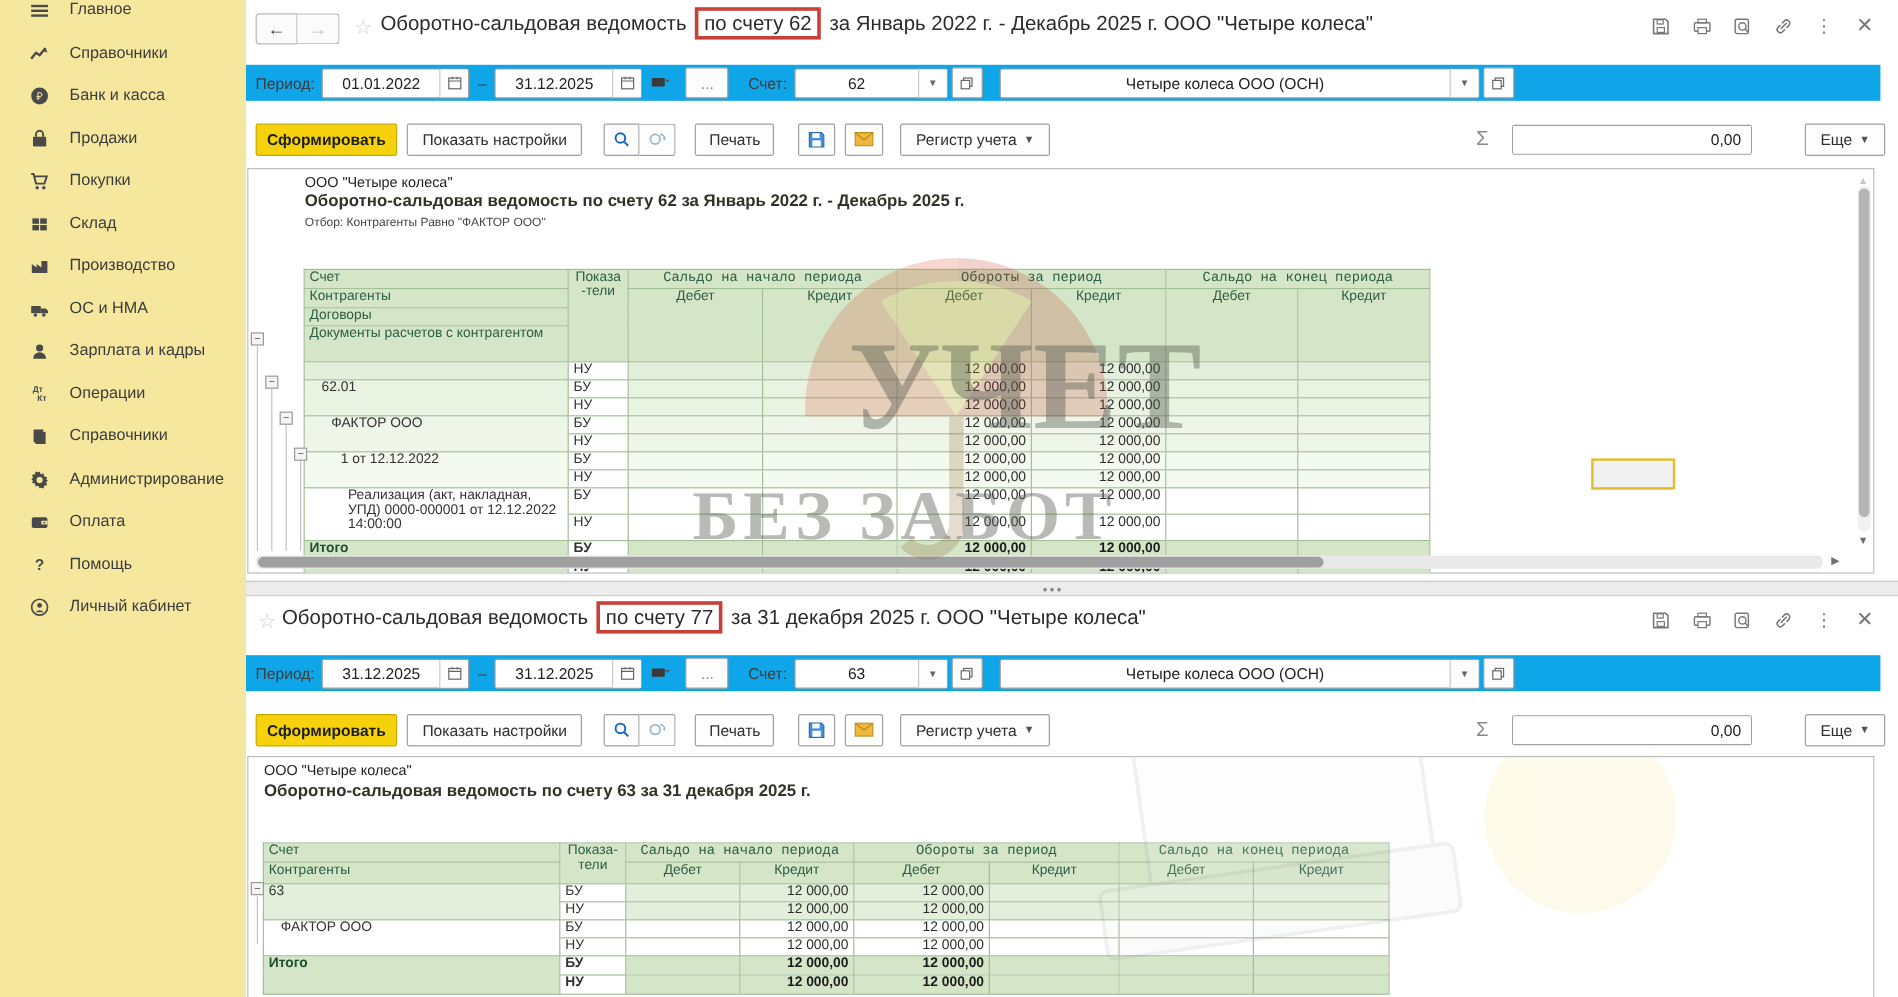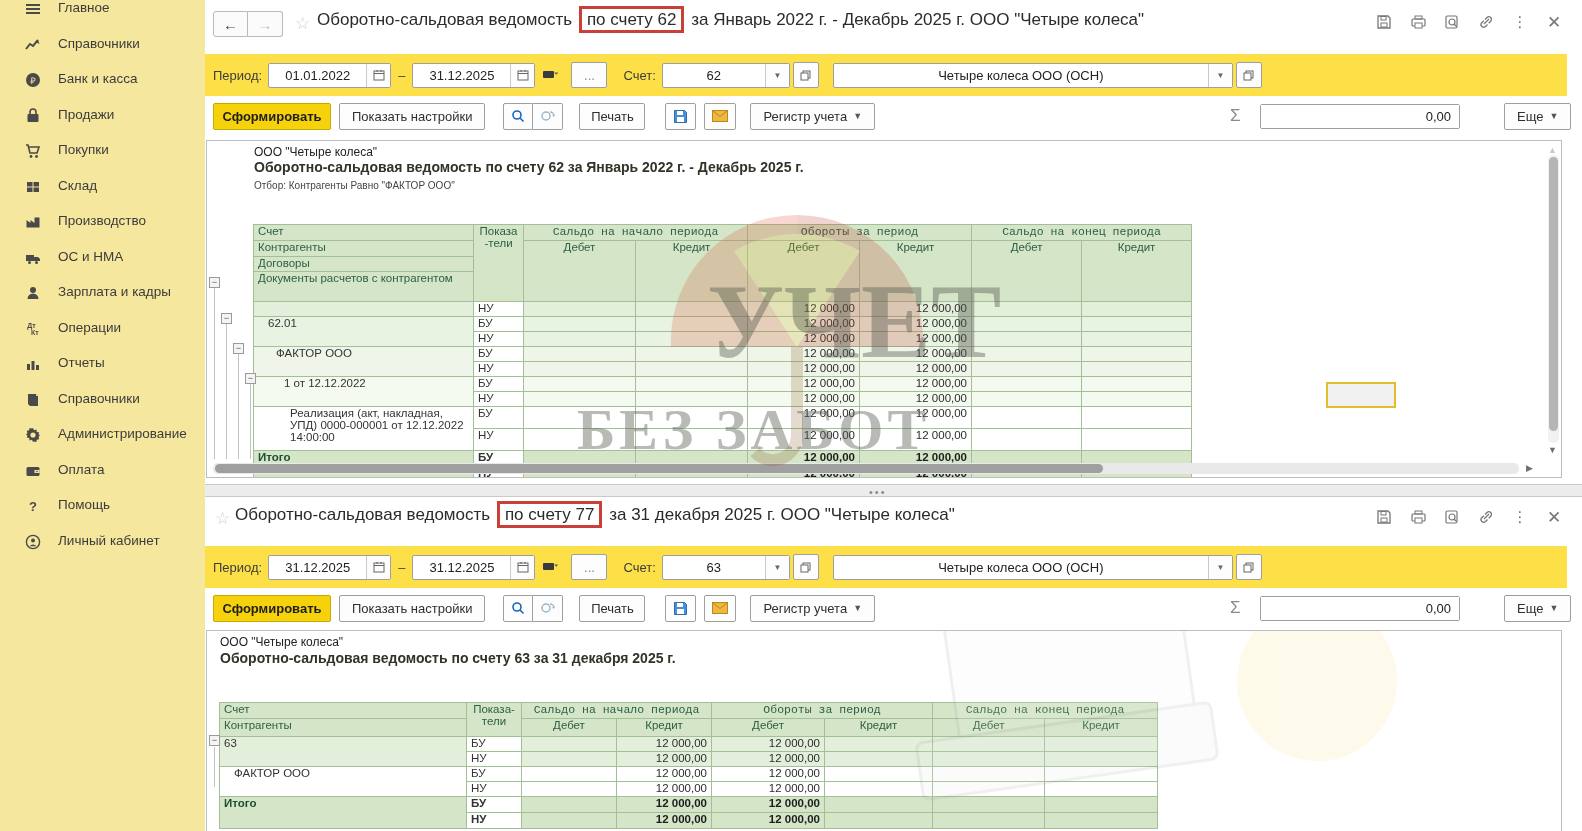--- a/index.html
+++ b/index.html
@@ -28,21 +28,21 @@
   .navbtn.back { border-radius:3px 0 0 3px; color:#444; }
   .navbtn.fwd  { border-radius:0 3px 3px 0; color:#c2c2c2; border-left:none; }
   .star { position:absolute; top:13px; font-size:17px; color:#cfcfcf; }
   .ptitle { position:absolute; top:10px; font-size:17px; color:#2b2b2b; white-space:nowrap; }
   .hl-red { border:3px solid #c84038; padding:1px 5px; margin:0 2px; }
   .head-icons { position:absolute; right:18px; top:12px; display:flex; align-items:center; gap:14px; color:#6d6d6d; }
   .head-icons .hic { width:20px; height:20px; display:flex; align-items:center; justify-content:center; cursor:pointer; }
   .glyph { font-size:15px; color:#777; }
 
   
-  .fbar { position:absolute; left:0; height:42px; width:1362px; background:#fde047; display:flex; align-items:center; }
+  .fbar { position:absolute; left:0; height:30px; width:1362px; background:#0ea5e9; display:flex; align-items:center; }
   .fbar label { margin-right:6px; color:#3c3c3c; }
   .inpwrap { display:flex; align-items:stretch; height:25px; background:#fff; border:1px solid #9f9f9f; border-radius:2px; }
   .inpwrap input { border:none; outline:none; padding:0 6px; font-size:13px; font-family:inherit; color:#222; background:transparent;text-align:center; }
   .ibtn { width:24px; display:flex; align-items:center; justify-content:center; border-left:1px solid #c9c9c9; color:#666; cursor:pointer; background:#fdfdfd; }
   .dash { margin:0 7px; color:#444; }
   .sbtn { height:26px; border:1px solid #9f9f9f; background:#fdfdfd; border-radius:2px; display:flex; align-items:center; justify-content:center; cursor:pointer; color:#444; }
   .openbtn { width:26px; height:26px; margin-left:3px; }
 
   
   .cbar { position:absolute; left:0; height:40px; width:1362px; background:#fff; display:flex; align-items:center; }
@@ -188,30 +188,20 @@
           <path d="M2.5 14a5.5 5.5 0 0111 0z"></path>
         </svg>
       </span>
       <span>Зарплата и кадры</span>
     </div>
     <div class="side-item">
       <span class="ic">
         <div class="txtic">Дт<br>&nbsp;&nbsp;Кт</div>
       </span>
       <span>Операции</span>
-    </div>
-    <div class="side-item">
-      <span class="ic">
-        <svg width="16" height="16" viewBox="0 0 16 16" fill="#4a4a4a" stroke="none">
-          <rect x="2" y="8" width="3" height="6"></rect>
-          <rect x="6.5" y="5" width="3" height="9"></rect>
-          <rect x="11" y="9" width="3" height="5"></rect>
-        </svg>
-      </span>
-      <span>Отчеты</span>
     </div>
     <div class="side-item">
       <span class="ic">
         <svg width="16" height="16" viewBox="0 0 16 16" fill="#4a4a4a" stroke="none">
           <path d="M3 2h8l2 2v10H5L3 12z"></path>
           <path d="M11 2v2h2" fill="#f6e79e"></path>
         </svg>
       </span>
       <span>Справочники</span>
     </div>

